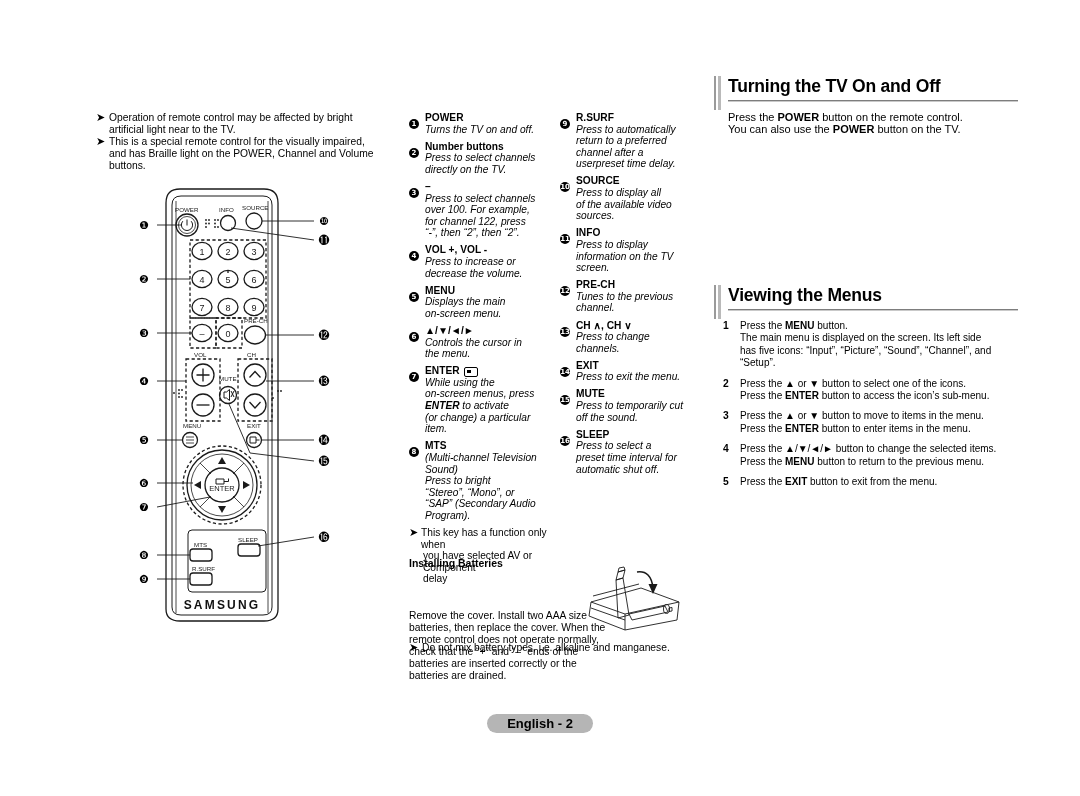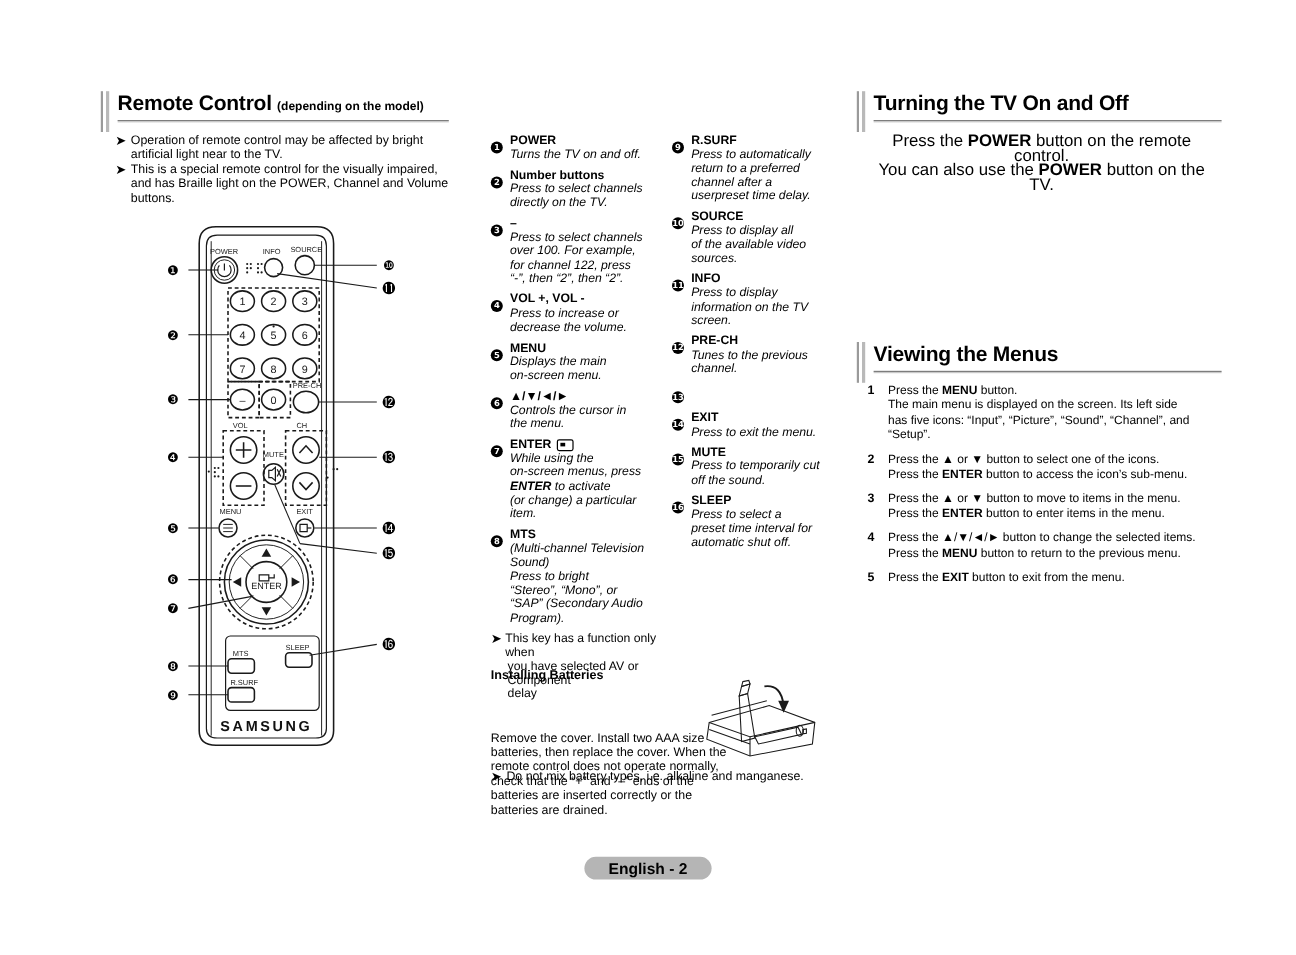--- a/index.html
+++ b/index.html
@@ -23,21 +23,21 @@
     position:absolute;left:14px;top:0;white-space:nowrap;
   }
   .sect .htitle{font-size:17.5px;font-weight:bold;letter-spacing:-0.2px;}
   .sect .hsub{font-size:10px;font-weight:bold;}
   .sect .rule{
     position:absolute;left:14px;height:2px;
     background:linear-gradient(to bottom,#7d7d7d 0,#7d7d7d 1px,#c9c9c9 1px,#c9c9c9 2px);
   }
 
   
-  .body-txt{font-size:14px;line-height:11.9px;text-align:center;}
+  .body-txt{font-size:11px;line-height:11.9px;}
   .bulletrow{position:absolute;display:flex;}
   .arrow{
     width:13px;flex:0 0 13px;font-size:11px;line-height:11.9px;
     font-family:"DejaVu Sans", sans-serif;
   }
   .bulletrow .btext{font-size:10.3px;line-height:11.9px;}
 
   
   .keycol{position:absolute;}
   .keyitem{display:flex;margin-bottom:5.5px;}
@@ -79,28 +79,20 @@
 
   
   #remote-svg{position:absolute;left:130px;top:185px;}
   #battery-svg{position:absolute;left:585px;top:558px;}
 </style>
 </head>
 <body>
 
 <div class="page">
 
-  <div class="sect" style="left:84px;top:76px;width:290px;height:34px;">
-    <div class="bar" style="height:34px;"></div>
-    <div class="htxt" style="top:0;">
-      <span class="htitle">Remote Control</span>
-      <span class="hsub">(depending on the model)</span>
-    </div>
-    <div class="rule" style="top:24px;width:276px;"></div>
-  </div>
 
   <div class="bulletrow" style="left:96px;top:112px;width:280px;">
     <span class="arrow">➤</span>
     <span class="btext">Operation of remote control may be affected by bright artificial light near to the TV.</span>
   </div>
   <div class="bulletrow" style="left:96px;top:136px;width:280px;">
     <span class="arrow">➤</span>
     <span class="btext">This is a special remote control for the visually impaired, and has Braille light on the POWER, Channel and Volume buttons.</span>
   </div>
 
@@ -412,20 +404,25 @@
       <div class="keyitem">
         <div class="knum"><span class="dot">12</span></div>
         <div class="kbody">
           <div class="klabel">PRE-CH</div>
           <div class="kdesc">Tunes to the previous</div>
           <div class="kdesc">channel.</div>
         </div>
       </div>
       <div class="keyitem">
         <div class="knum"><span class="dot">13</span></div>
+        <div class="kbody">
+          <div class="klabel">CH ∧, CH ∨</div>
+          <div class="kdesc">Press to change</div>
+          <div class="kdesc">channels.</div>
+        </div>
       </div>
       <div class="keyitem">
         <div class="knum"><span class="dot">14</span></div>
         <div class="kbody">
           <div class="klabel">EXIT</div>
           <div class="kdesc">Press to exit the menu.</div>
         </div>
       </div>
       <div class="keyitem">
         <div class="knum"><span class="dot">15</span></div>

